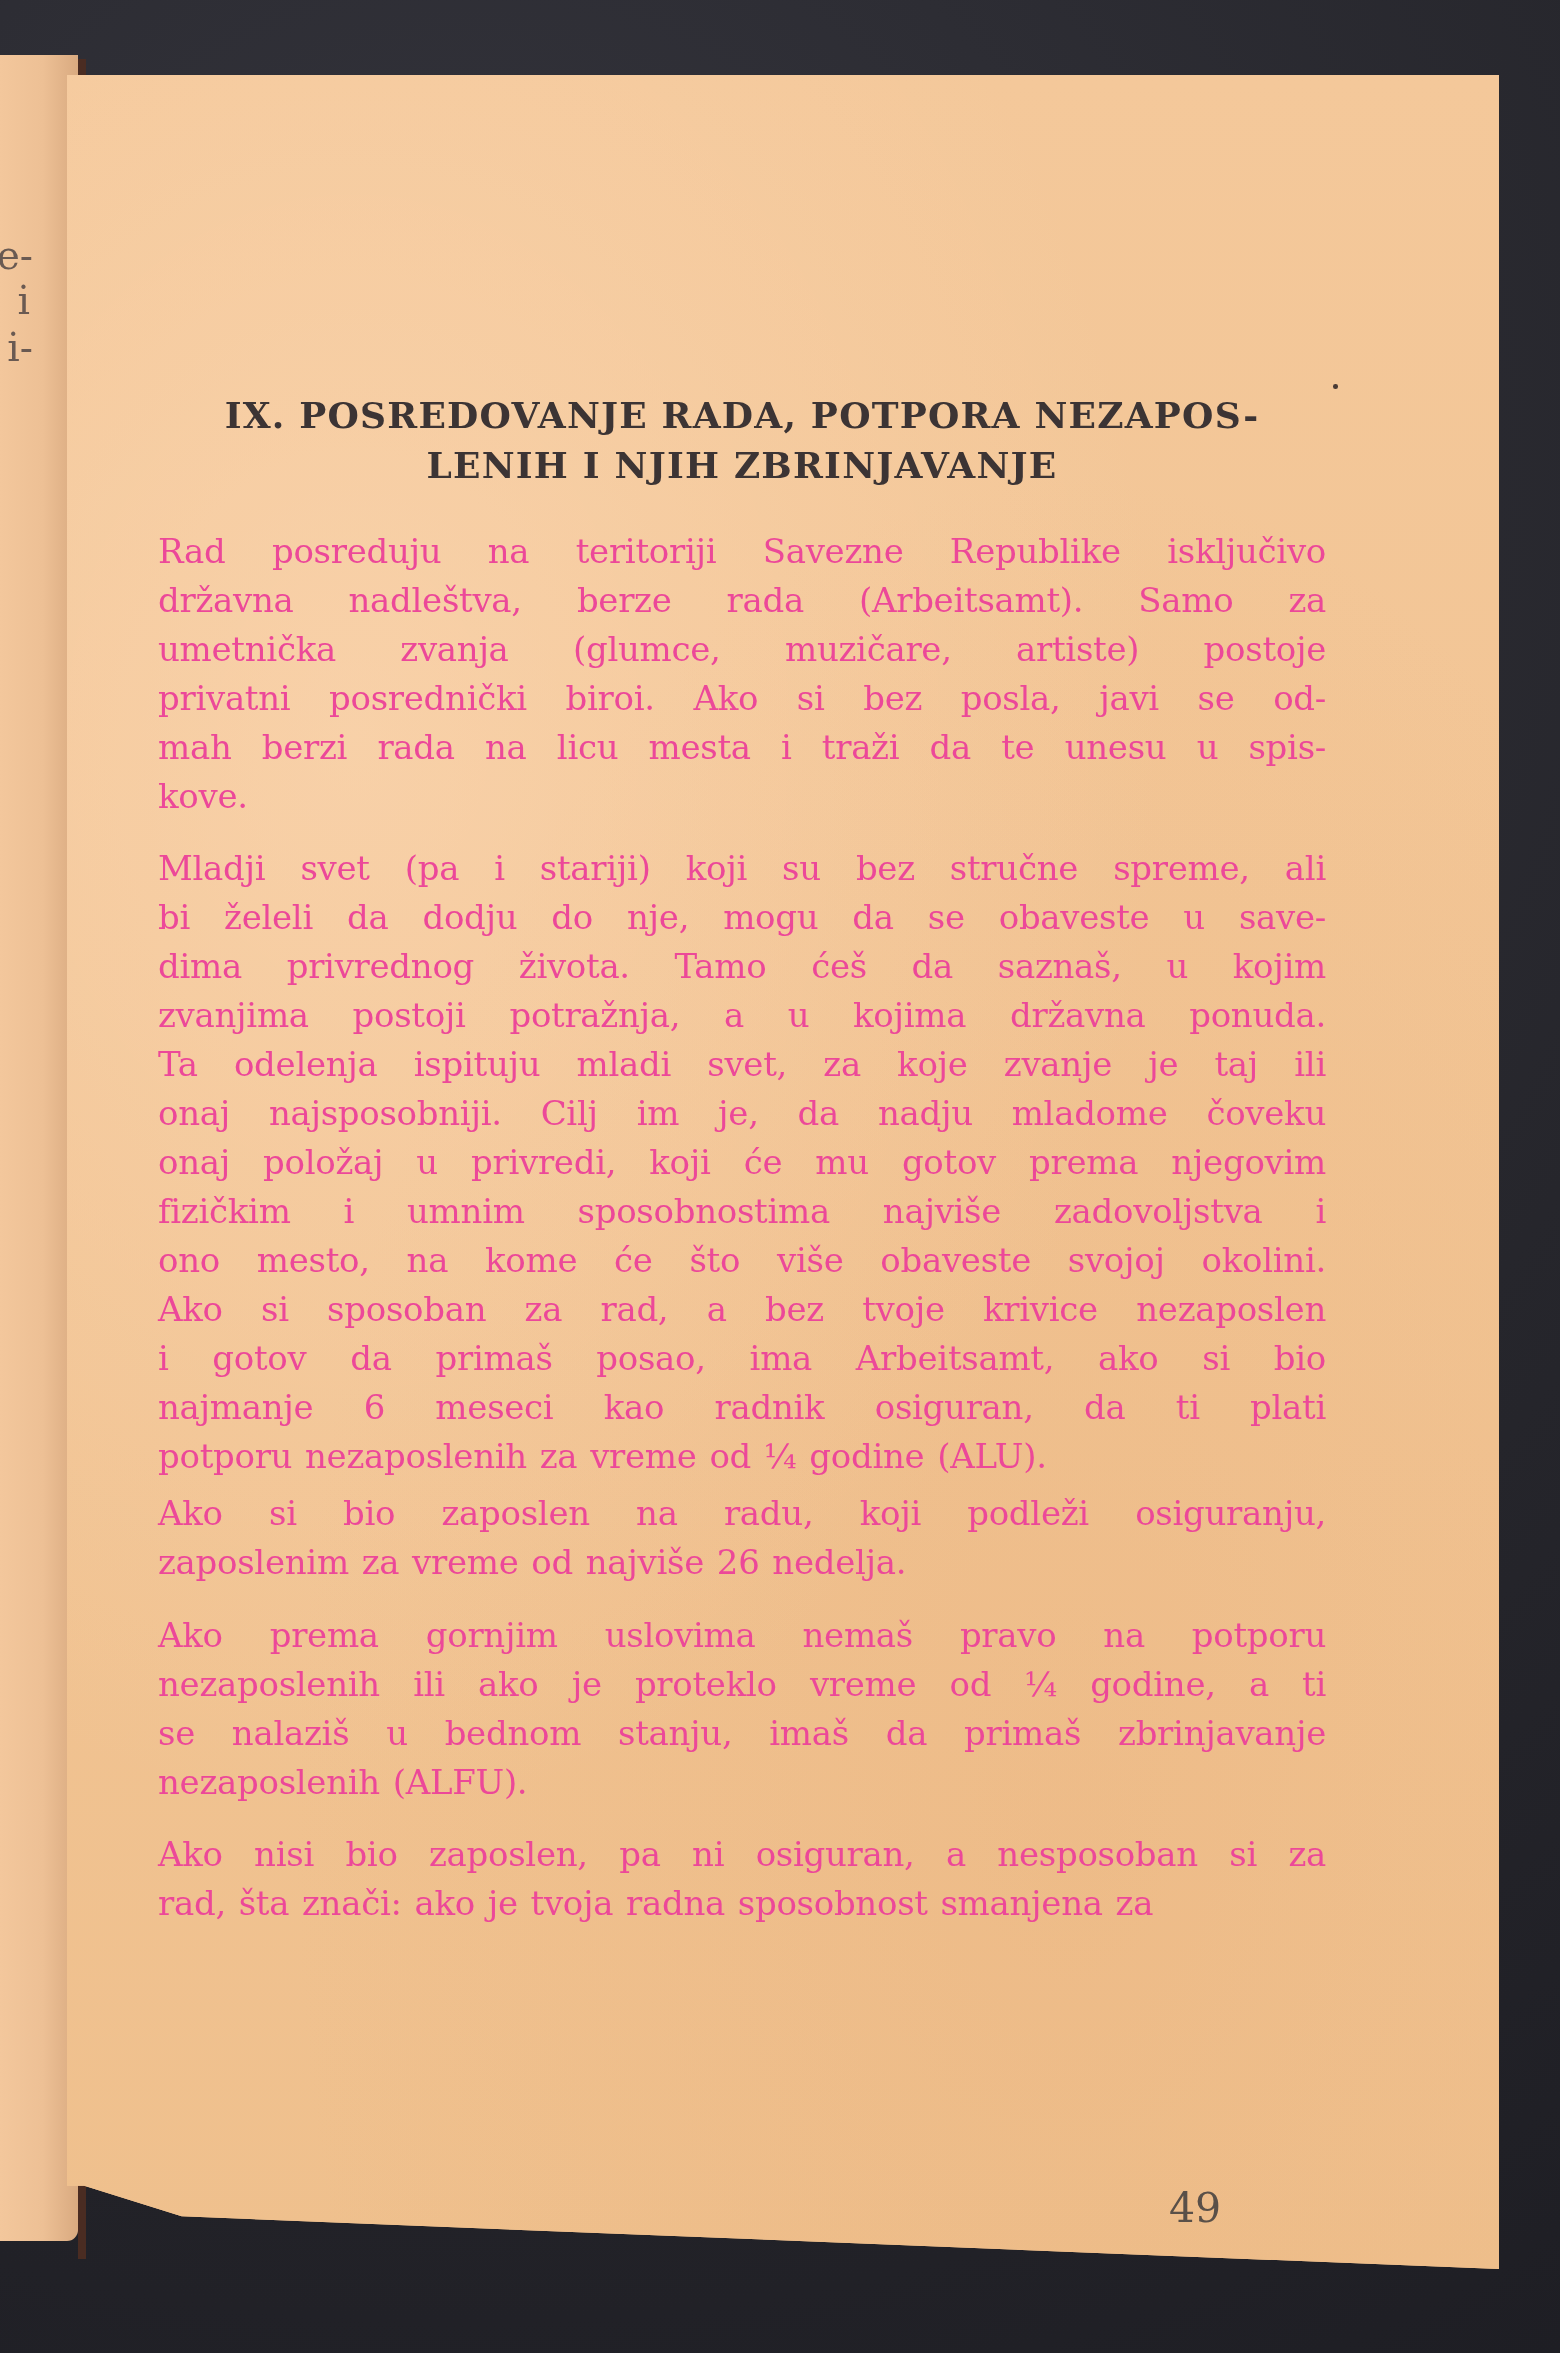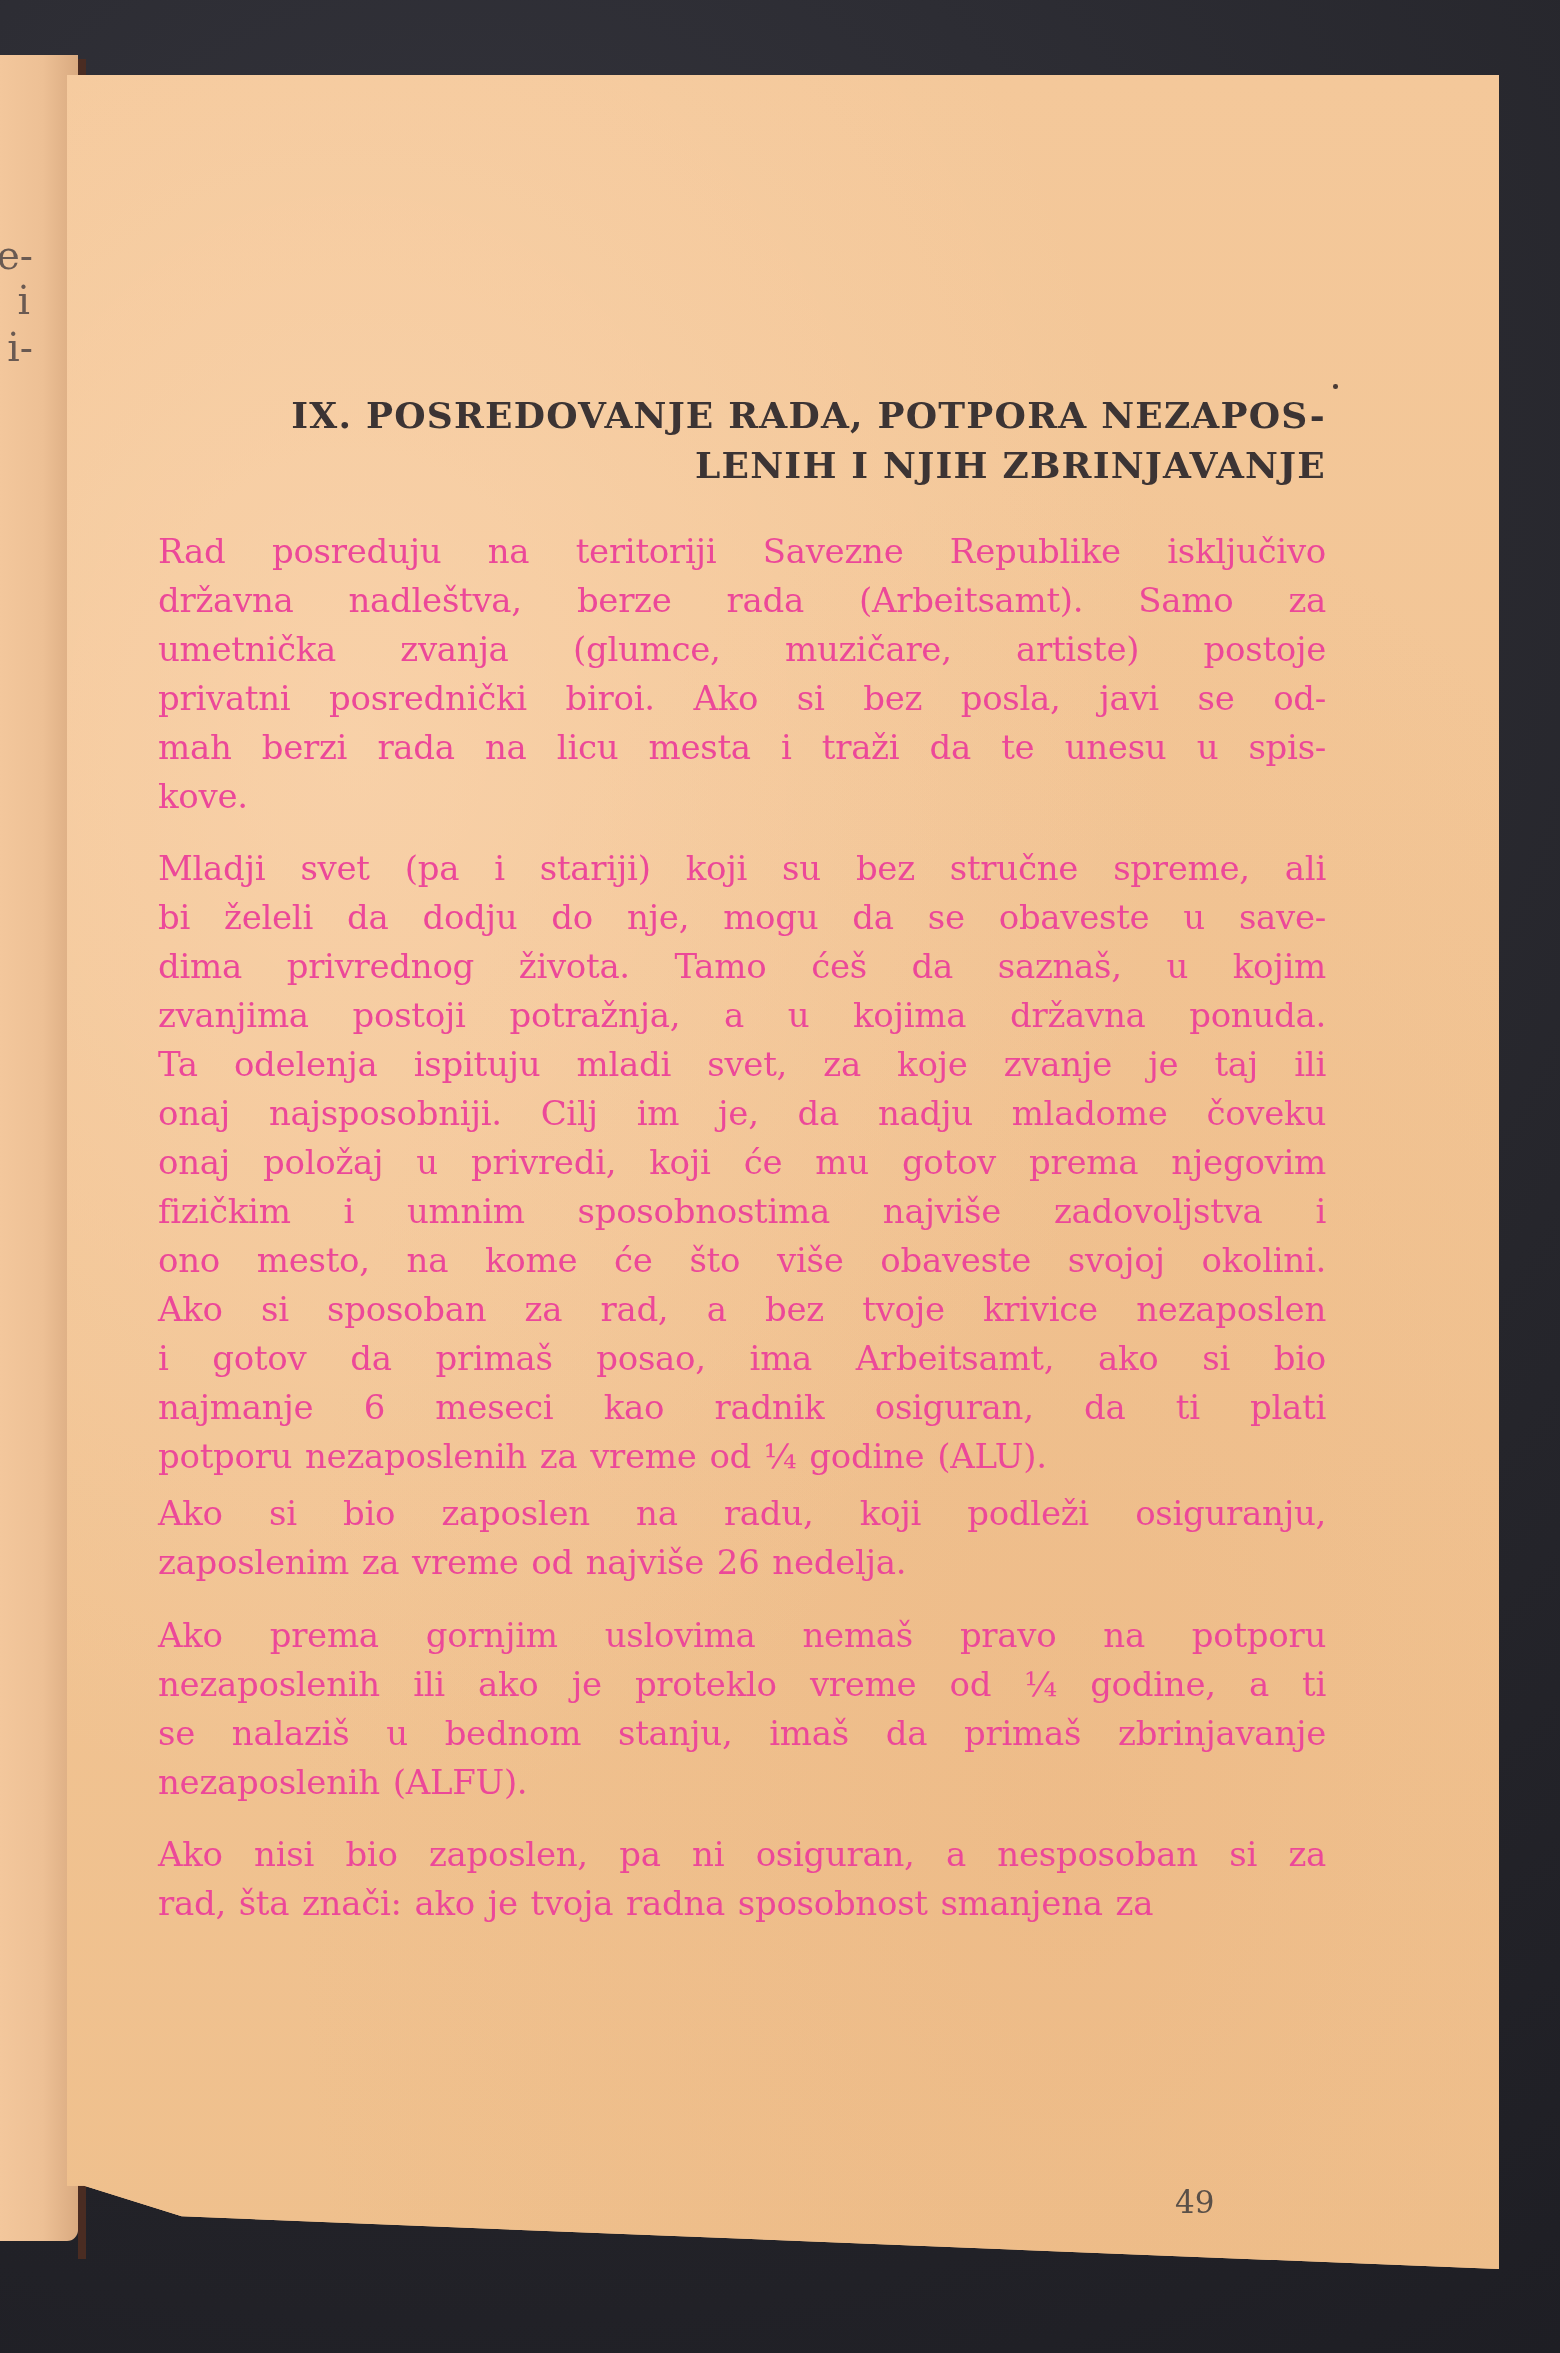--- a/index.html
+++ b/index.html
@@ -30,36 +30,35 @@
       radial-gradient(ellipse at 70% 80%, rgba(230,170,115,0.25) 0%, rgba(230,170,115,0) 55%),
       linear-gradient(180deg, #f4c89a 0%, #efc08d 100%);
     box-shadow: 11px 0 12.5px rgba(0,0,0,0.6);
     clip-path: polygon(0 0, 100% 0, 100% 100%, 8% 97.6%, 1.2% 96.2%, 0 96.2%);
   }
   .content {
     position: absolute; left: 158px; top: 390px; width: 1168px;
     color: #4b4142;
   }
   .title {
-    text-align: right; font-weight: bold; font-size: 36px; line-height: 50px;
+    text-align: center; font-weight: bold; font-size: 36px; line-height: 50px;
     letter-spacing: 1.2px; color: #3c3434; margin: 0 0 37px 0;
     font-family: "DejaVu Serif", serif;
   }
   .para {
     font-size: 34px; line-height: 49px; margin: 0 0 23.4px 0;
     text-align: justify; text-align-last: left; color: #ec4899;
     font-family: "DejaVu Serif", serif; letter-spacing: -0.3px; word-spacing: 2.3px;
   }
   .para.tight { margin-bottom: 8px; }
   .para .line { display: block; text-align: justify; text-align-last: justify; white-space: nowrap; }
   .para .line.last { text-align-last: left; }
   .page-number {
-    position: absolute; left: 1169px; top: 2184px; font-size: 31px; color: #5a5048;
+    position: absolute; left: 1169px; top: 2184px; font-size: 41px; color: #5a5048;
     font-family: "DejaVu Serif", serif;
-    margin-left: 6px;
   }
   .dot { position: absolute; width: 4.7px; height: 4.7px; border-radius: 50%; background: #4a3b35; }
 </style>
 </head>
 <body>
 
 <div class="left-page">
   <span class="frag" style="top:181px;right:45px">e-</span>
   <span class="frag" style="top:226px;right:48px">i</span>
   <span class="frag" style="top:273px;right:45px">i-</span>

